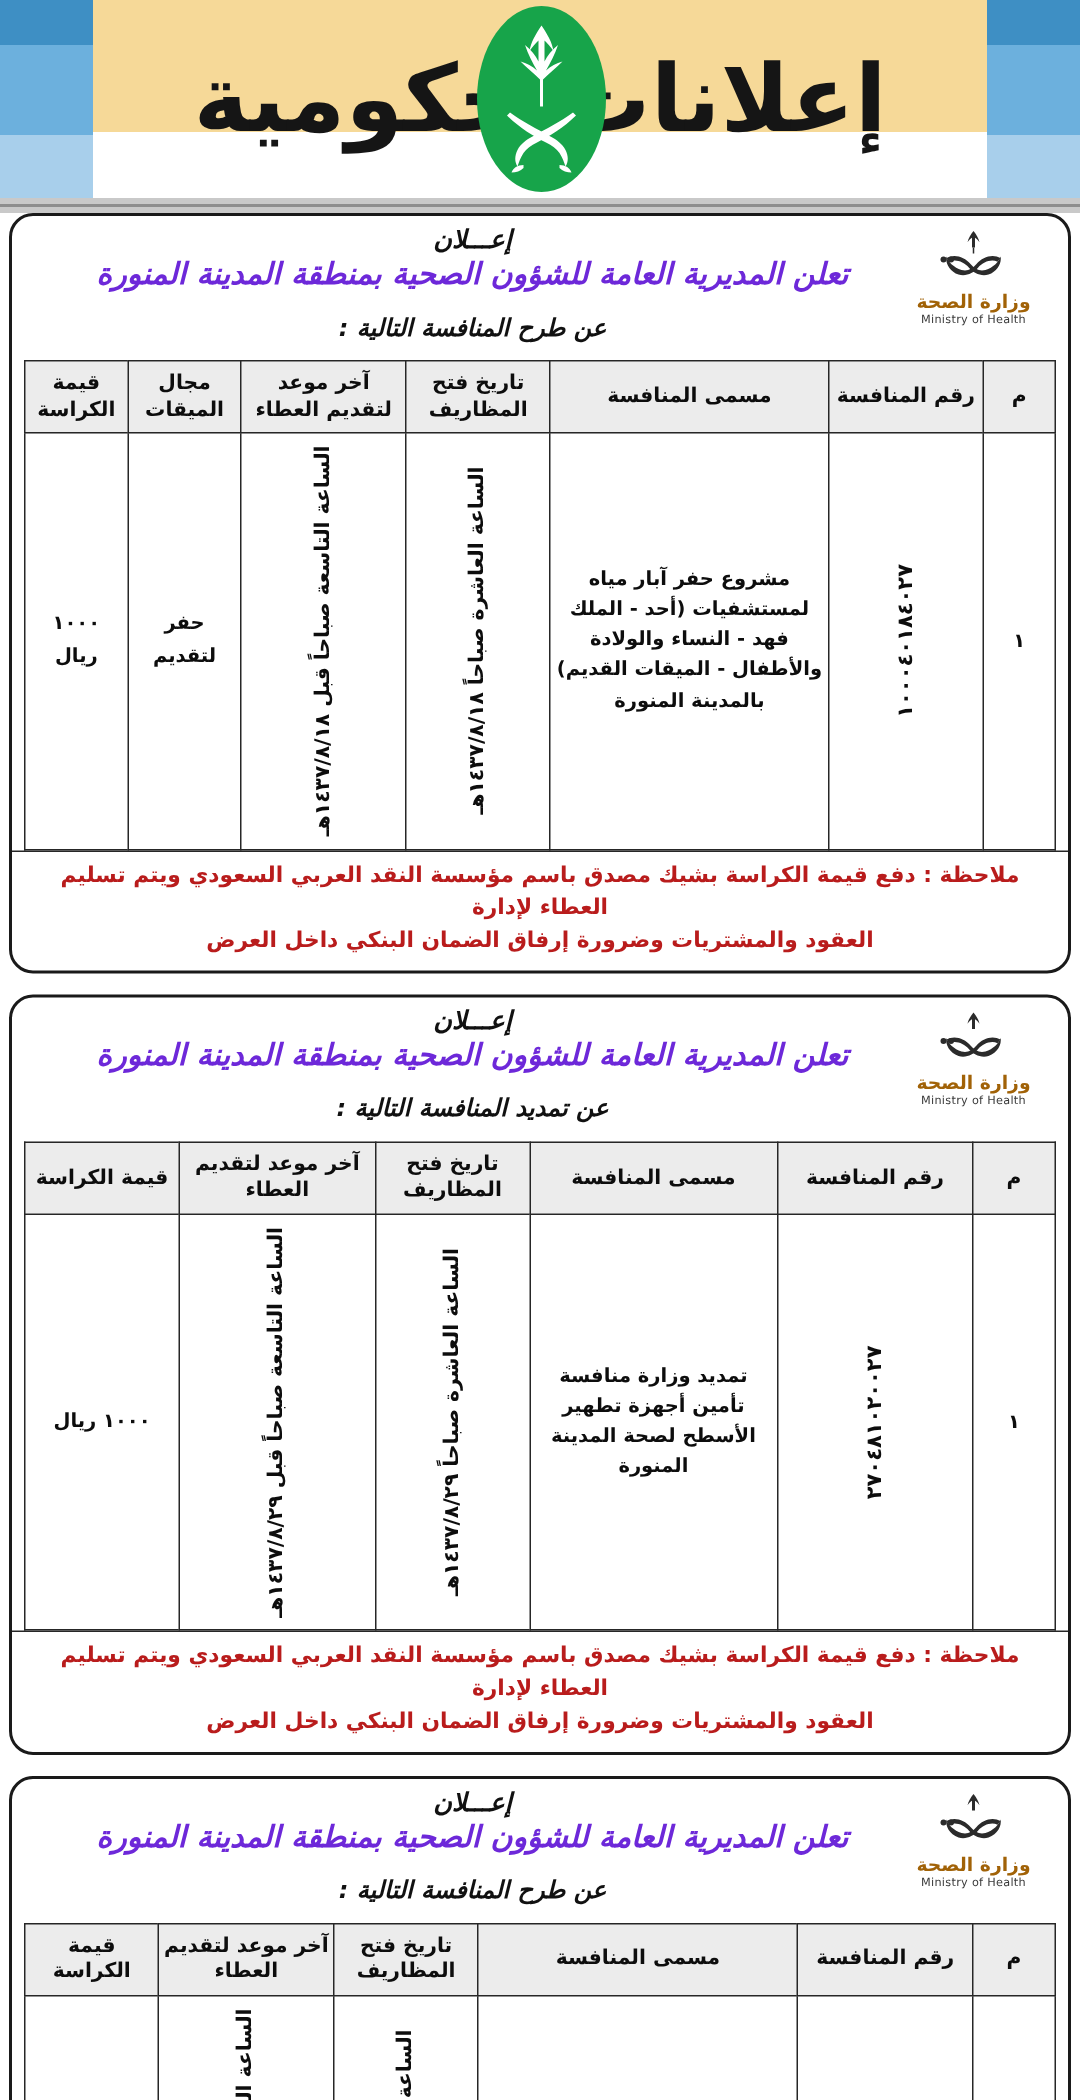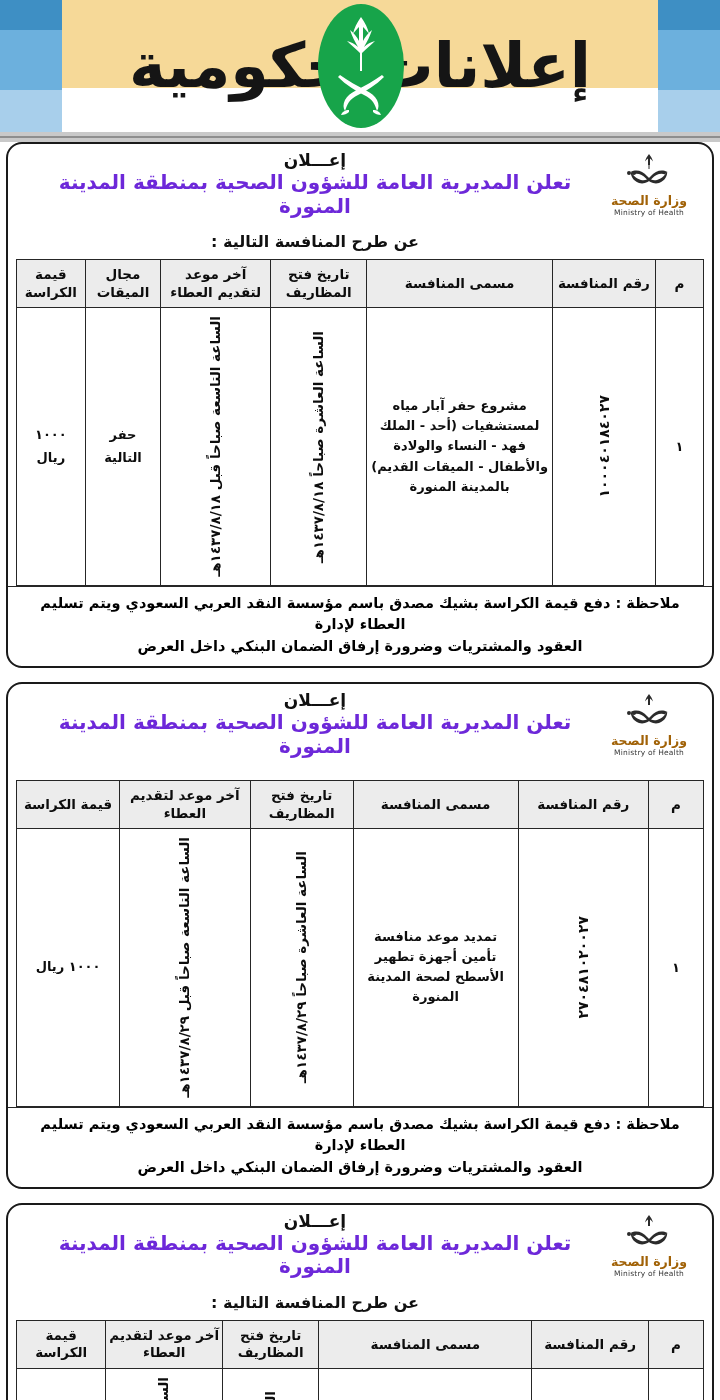--- a/index.html
+++ b/index.html
@@ -67,21 +67,21 @@
   }
   .card-head { position:relative; padding:6px 8px 4px 8px; min-height:92px; }
   .moh-logo {
     position:absolute; right:16px; top:8px; width:94px; text-align:center;
     color:#2b2b2b;
   }
   .moh-logo svg { width:60px; height:40px; display:block; margin:0 auto; }
   .moh-ar { font-size:12.5px; font-weight:bold; margin-top:1px; color:#a16207; }
   .moh-en { font-size:7.5px; color:#3a3a3a; letter-spacing:.2px; }
 
-  .head-center { text-align:center; padding-right:96px; padding-left:6px; }
+  .head-center { text-align:center; padding-right:96px; padding-left:6px;font-style:italic; }
   .kw-elan {
     font-size:17px; font-weight:bold; color:#111; letter-spacing:2px;
     margin-bottom:1px;
   }
   .kw-main {
     font-size:20px; font-weight:bold; color:#6d28d9; line-height:1.18;
     letter-spacing:-.4px;
   }
   .kw-sub {
     font-size:16px; font-weight:bold; color:#111; margin-top:14px;
@@ -112,21 +112,21 @@
   }
   .cell-num { font-size:14px; letter-spacing:2px; }
   .cell-date { font-size:13.5px; text-align:center; }
   .cell-title { font-size:13px; line-height:1.55; padding:6px 5px; }
   .cell-money { font-size:16px; line-height:1.7; }
   .cell-class { font-size:17px; line-height:1.7; }
 
   .note {
     border-top:1.5px solid #262626;
     margin:0; padding:6px 12px 8px 12px;
-    font-size:14.5px; font-weight:bold; color:#000000;
+    font-size:14.5px; font-weight:bold; color:#b91c1c;
     line-height:1.5; text-align:center;
   }
   .note .note-l2 { display:block; }
 
   .row-tall td { height:178px; }
   .row-tall2 td { height:168px; }
   .row-tall3 td { height:172px; }
 </style>
 </head>
 <body>
@@ -211,21 +211,21 @@
           <td>
             <div class="cell-num">١٠٠٠٤٠١٨٤٠٢٧</div>
           </td>
           <td class="cell-title">مشروع حفر آبار مياه لمستشفيات (أحد - الملك فهد - النساء والولادة والأطفال - الميقات القديم) بالمدينة المنورة</td>
           <td>
             <div class="cell-date">الساعة العاشرة صباحاً ١٤٣٧/٨/١٨هـ</div>
           </td>
           <td>
             <div class="cell-date">الساعة التاسعة صباحاً قبل ١٤٣٧/٨/١٨هـ</div>
           </td>
-          <td class="cell-class">حفر التالية</td>
+          <td class="cell-class">حفر لتقديم</td>
           <td class="cell-money">١٠٠٠ ريال</td>
         </tr>
       </tbody>
     </table>
 
     <div class="note">
       <span>ملاحظة : دفع قيمة الكراسة بشيك مصدق باسم مؤسسة النقد العربي السعودي ويتم تسليم العطاء لإدارة</span>
       <span class="note-l2">العقود والمشتريات وضرورة إرفاق الضمان البنكي داخل العرض</span>
     </div>
   </div>
@@ -243,20 +243,21 @@
             <circle cx="20" cy="42" r="4"></circle>
             <circle cx="30" cy="42" r="4"></circle>
           </g>
         </svg>
         <div class="moh-ar">وزارة الصحة</div>
         <div class="moh-en">Ministry of Health</div>
       </div>
       <div class="head-center">
         <div class="kw-elan">إعـــلان</div>
         <div class="kw-main">تعلن المديرية العامة للشؤون الصحية بمنطقة المدينة المنورة</div>
+        <div class="kw-sub">عن تمديد المنافسة التالية :</div>
       </div>
     </div>
 
     <table class="tender">
       <colgroup>
         <col style="width:8%">
           <col style="width:19%">
           <col style="width:24%">
         <col style="width:15%">
           <col style="width:19%">
@@ -271,21 +272,21 @@
           <th>آخر موعد لتقديم العطاء</th>
           <th>قيمة الكراسة</th>
         </tr>
       </thead>
       <tbody>
         <tr class="row-tall2">
           <td class="cell-idx">١</td>
           <td>
             <div class="cell-num">٢٧٠٤٨١٠٢٠٠٢٧</div>
           </td>
-          <td class="cell-title">تمديد موعد منافسة تأمين أجهزة تطهير الأسطح لصحة المدينة المنورة</td>
+          <td class="cell-title">تمديد وزارة منافسة تأمين أجهزة تطهير الأسطح لصحة المدينة المنورة</td>
           <td>
             <div class="cell-date">الساعة العاشرة صباحاً ١٤٣٧/٨/٢٩هـ</div>
           </td>
           <td>
             <div class="cell-date">الساعة التاسعة صباحاً قبل ١٤٣٧/٨/٢٩هـ</div>
           </td>
           <td class="cell-money">١٠٠٠ ريال</td>
         </tr>
       </tbody>
     </table>

